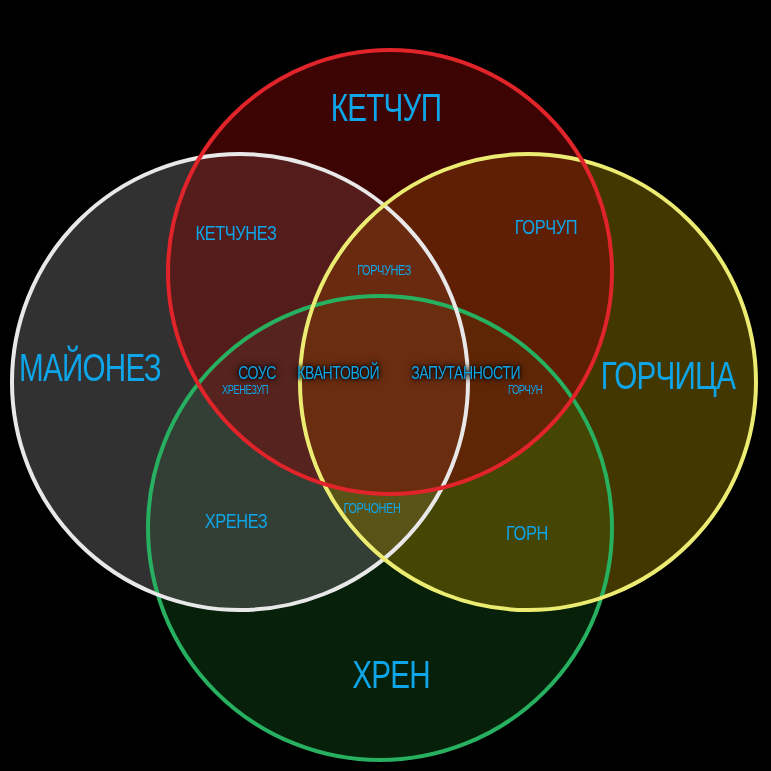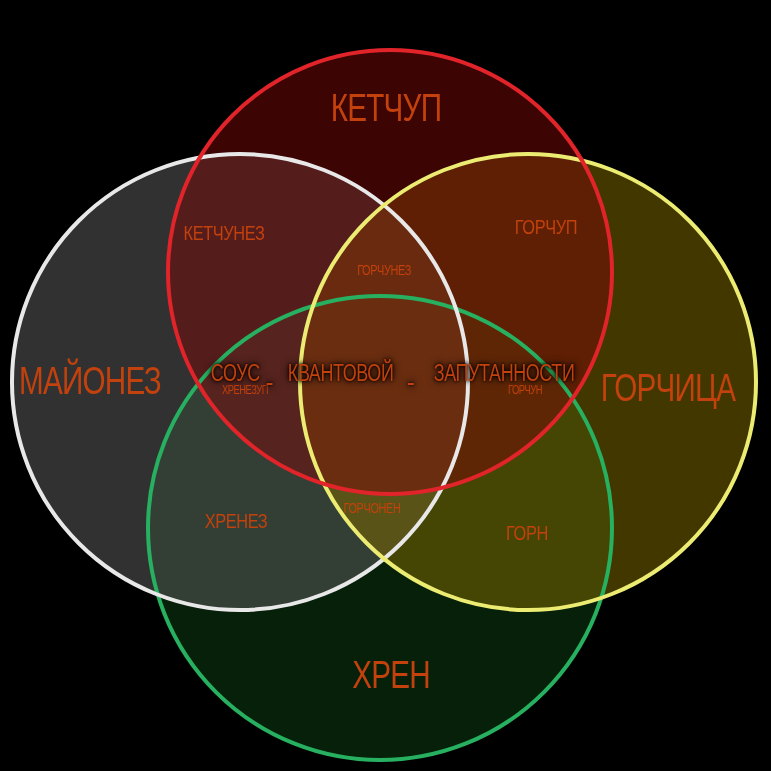--- a/index.html
+++ b/index.html
@@ -1,61 +1,59 @@
 <!DOCTYPE html>
 <html><head>
 <meta charset="utf-8">
 <style>
   html, body { margin: 0; padding: 0; background: #000; }
   body { width: 771px; height: 771px; overflow: hidden; position: relative; }
   svg { position: absolute; left: 0; top: 0; }
   .lbl {
     position: absolute;
     transform: translate(-50%, -50%);
-    color: #c2410c;
+    color: #0ea5e9;
     font-family: "Liberation Sans", sans-serif;
     white-space: nowrap;
     text-align: center;
     transform-origin: center;
     line-height: 1;
-    text-decoration: underline;
   }
   .big { font-size: 38px; letter-spacing: -1px; }
   .mid { font-size: 21px; letter-spacing: -0.5px; }
   .small { font-size: 14px; letter-spacing: -0.5px; }
   .tiny { font-size: 12px; letter-spacing: -0.6px; }
   .center {
-    font-size: 23px; line-height: 30px; letter-spacing: -0.5px;
+    font-size: 18px; line-height: 30px; letter-spacing: -0.5px;
     text-shadow: 0 0 6px #000, 0 0 10px #000, 0 0 3px #000;
-    margin-left: 15px;
   }
   .narrow { display: inline-block; transform: scaleX(0.78); }
 </style>
 </head>
 <body>
 
 <svg width="771" height="771" viewBox="0 0 771 771">
   <g style="mix-blend-mode: normal">
     <circle cx="380" cy="528" r="232" fill="#0b3a12" fill-opacity="0.55"></circle>
     <circle cx="240" cy="382" r="228" fill="#5a5a5a" fill-opacity="0.55"></circle>
     <circle cx="528" cy="382" r="228" fill="#7a6500" fill-opacity="0.55"></circle>
     <circle cx="390" cy="272" r="222" fill="#7a0808" fill-opacity="0.5"></circle>
   </g>
   <circle cx="380" cy="528" r="232" fill="none" stroke="#26b060" stroke-width="4"></circle>
   <circle cx="240" cy="382" r="228" fill="none" stroke="#e8e8e8" stroke-width="4"></circle>
   <circle cx="528" cy="382" r="228" fill="none" stroke="#ecec72" stroke-width="4"></circle>
   <circle cx="390" cy="272" r="222" fill="none" stroke="#e0242a" stroke-width="4"></circle>
 </svg>
 
 <div class="lbl big" style="left:386px;top:108px"><span class="narrow">КЕТЧУП</span></div>
-<div class="lbl big" style="left:90px;top:381px"><span class="narrow">МАЙОНЕЗ</span></div>
-<div class="lbl big" style="left:668px;top:388px"><span class="narrow">ГОРЧИЦА</span></div>
+<div class="lbl big" style="left:90px;top:368px"><span class="narrow">МАЙОНЕЗ</span></div>
+<div class="lbl big" style="left:668px;top:376px"><span class="narrow">ГОРЧИЦА</span></div>
 <div class="lbl big" style="left:391px;top:675px"><span class="narrow">ХРЕН</span></div>
 
-<div class="lbl mid" style="left:224px;top:232px"><span class="narrow">КЕТЧУНЕЗ</span></div>
+<div class="lbl mid" style="left:236px;top:232px"><span class="narrow">КЕТЧУНЕЗ</span></div>
 <div class="lbl mid" style="left:546px;top:226px"><span class="narrow">ГОРЧУП</span></div>
 <div class="lbl small" style="left:384px;top:270px"><span class="narrow">ГОРЧУНЕЗ</span></div>
 <div class="lbl tiny" style="left:245px;top:390px"><span class="narrow">ХРЕНЕЗУП</span></div>
 <div class="lbl tiny" style="left:525px;top:390px"><span class="narrow">ГОРЧУН</span></div>
 <div class="lbl mid" style="left:236px;top:520px"><span class="narrow">ХРЕНЕЗ</span></div>
 <div class="lbl small" style="left:372px;top:508px"><span class="narrow">ГОРЧОНЕН</span></div>
 <div class="lbl mid" style="left:527px;top:532px"><span class="narrow">ГОРН</span></div>
 
 <div class="lbl center" style="left:384px;top:373px">
   <div class="narrow">СОУС</div>

